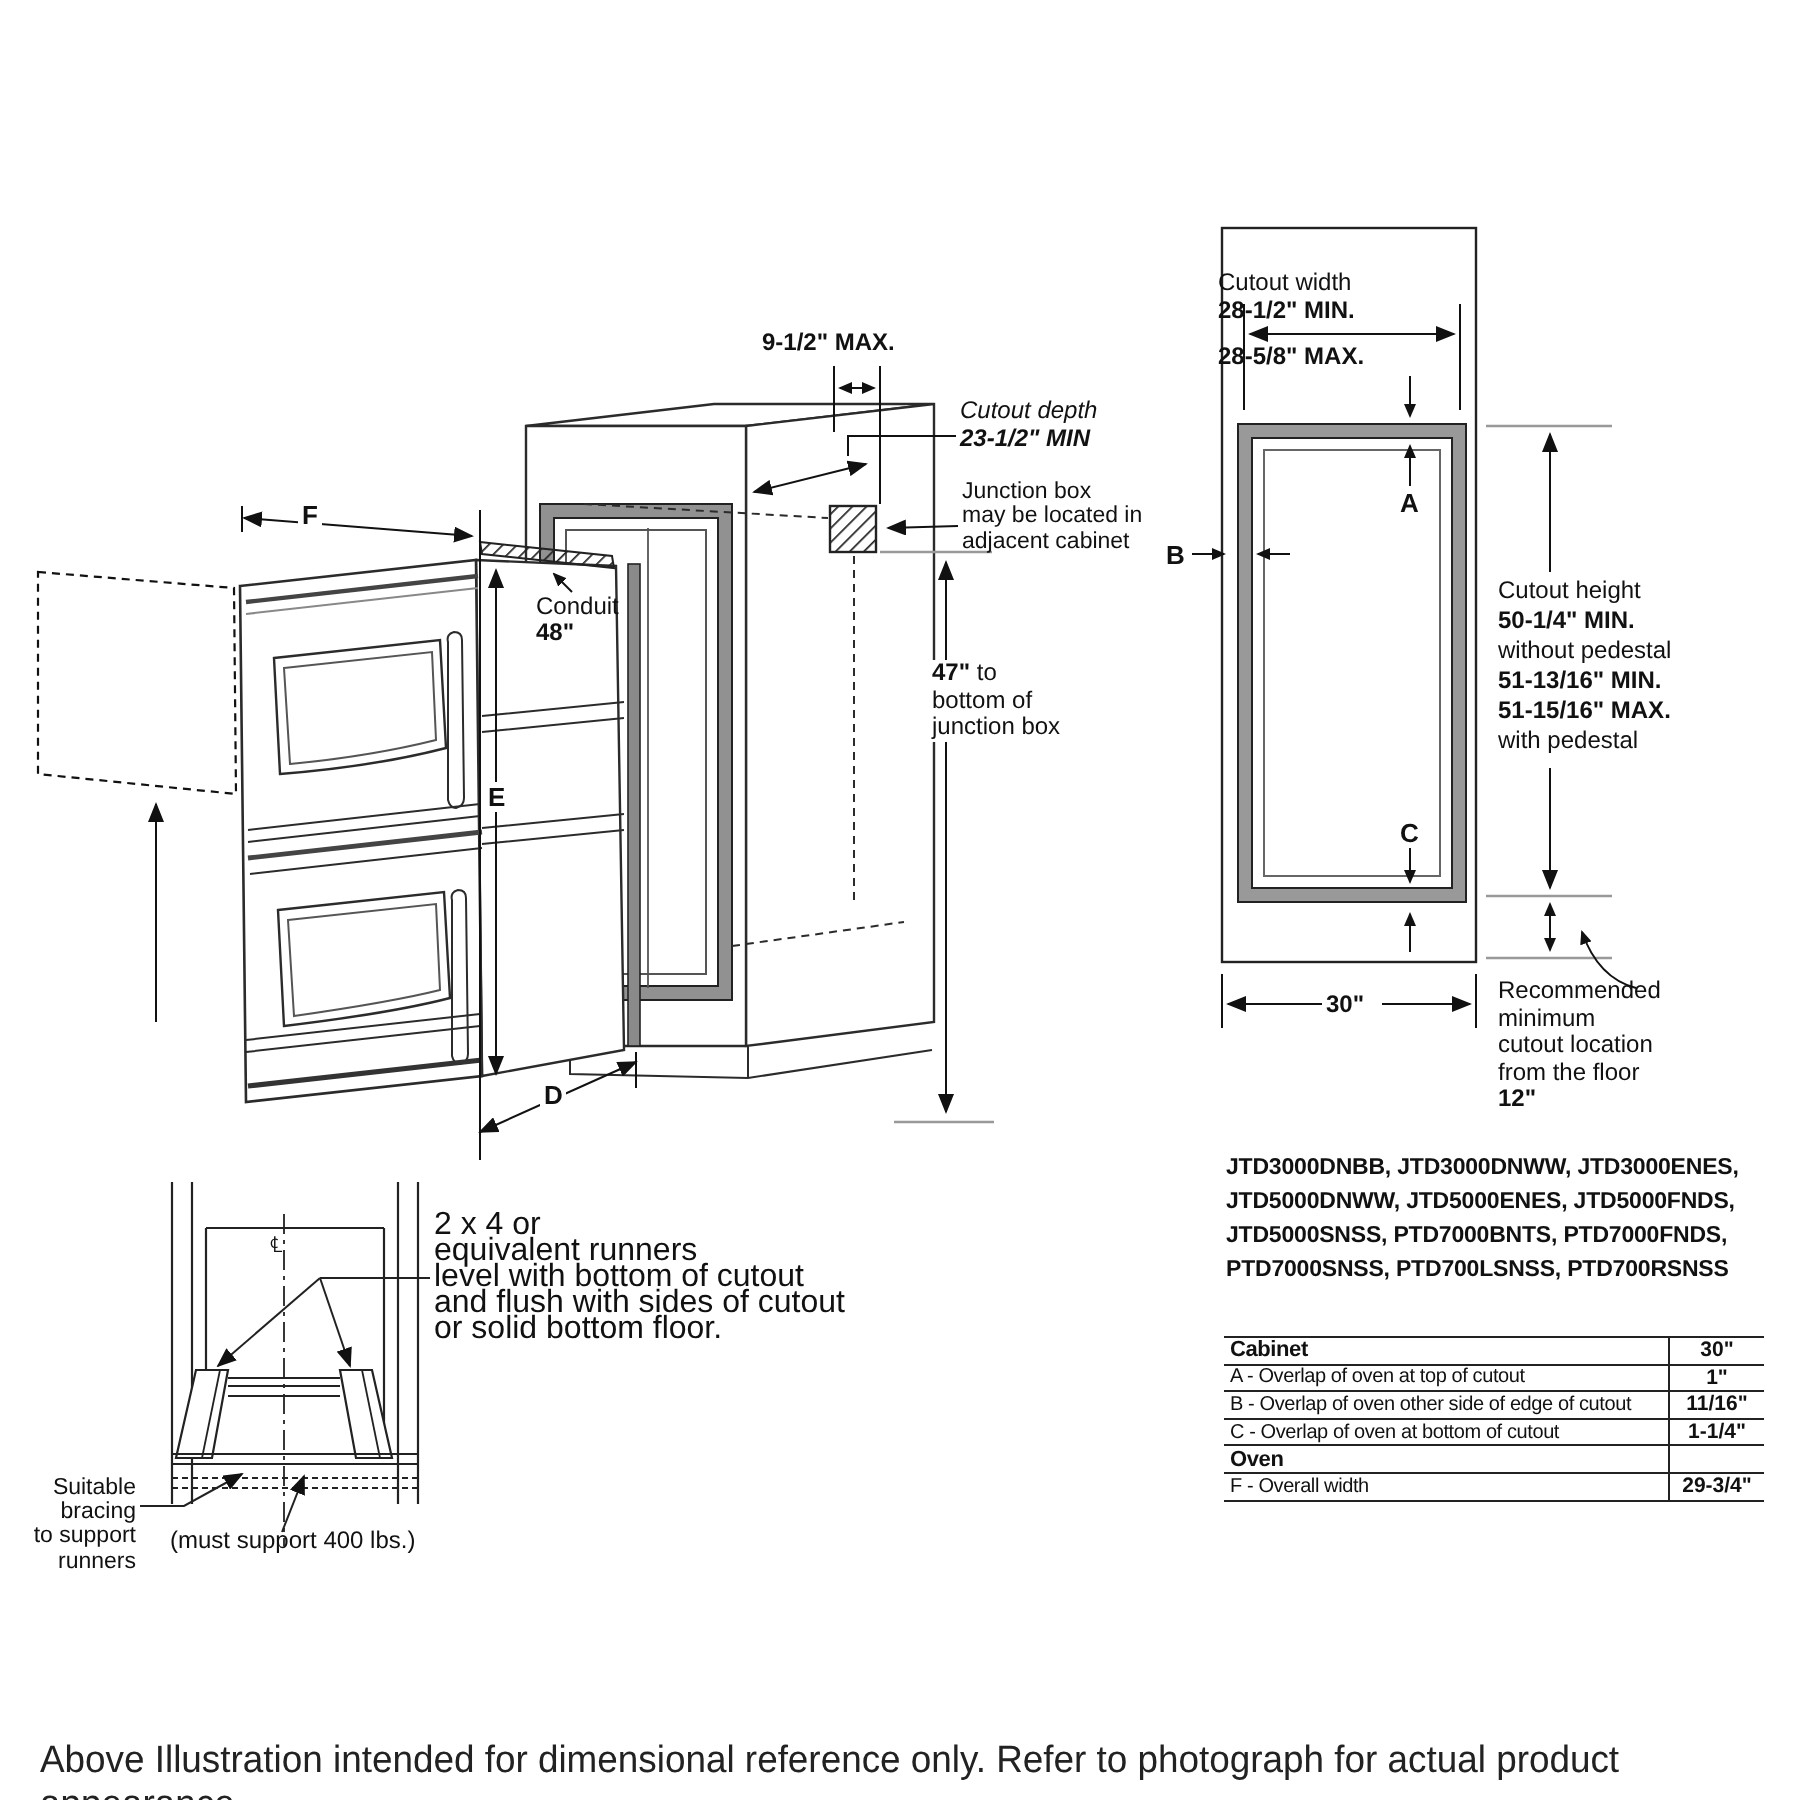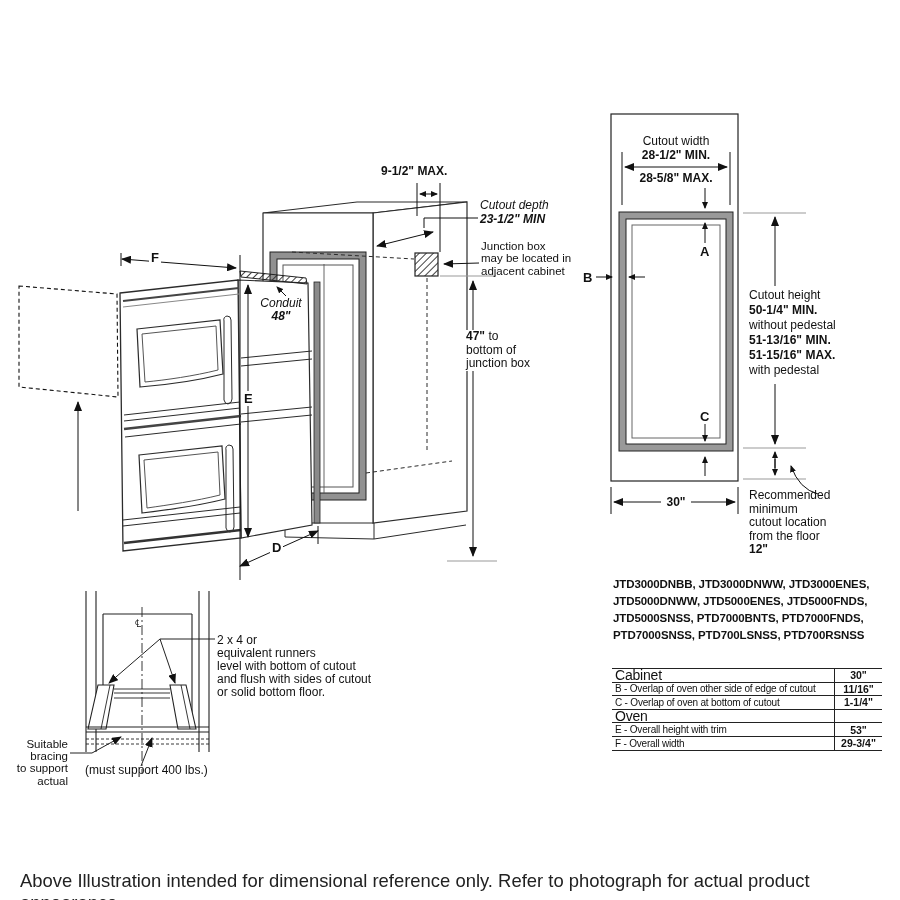--- a/index.html
+++ b/index.html
@@ -2,33 +2,33 @@
 <html><head>
 <meta charset="utf-8">
 <style>
   html,body{margin:0;padding:0;background:#fff;}
   #stage{position:relative;width:900px;height:900px;background:#fff;overflow:hidden;
          font-family:"Liberation Sans",sans-serif;color:#111;}
   #art{position:absolute;left:0;top:0;}
   .lb{position:absolute;font:12px/1.18 "Liberation Sans",sans-serif;color:#111;white-space:nowrap;}
   .b{font-weight:bold;}
   .bg{background:#fff;padding:0 2px;}
-  .ctr{text-align:center;}
+  .ctr{text-align:left;}
   .sm{font-size:11.5px;line-height:1.08;}
   .dimletter{font-size:13px;font-weight:bold;}
   
   #models{position:absolute;left:613px;top:576px;font-weight:bold;font-size:11.5px;
           line-height:17px;letter-spacing:-0.1px;}
   
   #spec{position:absolute;left:612px;top:668px;width:270px;border-bottom:1px solid #222;}
   .t-row{display:flex;height:13.6px;box-sizing:border-box;border-top:1px solid #222;align-items:stretch;}
   .t-label{flex:1;font-size:10px;letter-spacing:-0.2px;padding-left:3px;display:flex;align-items:center;}
   .t-val{width:47px;border-left:1px solid #222;font-size:10.5px;font-weight:bold;
          display:flex;align-items:center;justify-content:center;}
-  .sec .t-label{font-weight:normal;font-size:14px;}
+  .sec .t-label{font-weight:bold;font-size:11px;}
   
   #footer{position:absolute;left:20px;top:870px;width:880px;font-size:19px;color:#222;
           transform:scaleX(0.97);transform-origin:left;}
   .rt{text-align:right;}
 </style>
 </head>
 <body>
 
 <div id="stage">
 
@@ -183,45 +183,45 @@
   <div class="lb sm" style="left:481px;top:240px;">
     <div>Junction box</div>
     <div>may be located in</div>
     <div>adjacent cabinet</div>
   </div>
 
   <div class="lb dimletter bg" style="left:149px;top:250px;">F</div>
   <div class="lb dimletter bg" style="left:242px;top:391px;">E</div>
   <div class="lb dimletter bg" style="left:270px;top:540px;">D</div>
 
-  <div class="lb ctr" style="left:252px;top:297px;width:58px;line-height:13px;font-style:italic;">
+  <div class="lb ctr" style="left:268px;top:297px;width:58px;line-height:13px;">
     <div>Conduit</div>
     <div class="b">48"</div>
   </div>
 
   <div class="lb bg" style="left:464px;top:330px;line-height:13.5px;">
     <div><span class="b">47"</span><span> to</span></div>
     <div>bottom of</div>
     <div>junction box</div>
   </div>
 
 
-  <div class="lb sm" style="left:217px;top:634px;line-height:13px;font-size:12px;">
+  <div class="lb sm" style="left:217px;top:606px;line-height:13px;font-size:16px;">
     <div>2 x 4 or</div>
     <div>equivalent runners</div>
     <div>level with bottom of cutout</div>
     <div>and flush with sides of cutout</div>
     <div>or solid bottom floor.</div>
   </div>
 
   <div class="lb rt" style="left:10px;top:738px;width:58px;line-height:12.2px;font-size:11.5px;">
     <div>Suitable</div>
     <div>bracing</div>
     <div>to support</div>
-    <div>actual</div>
+    <div>runners</div>
   </div>
 
   <div class="lb" style="left:85px;top:763px;">(must support 400 lbs.)</div>
   <div class="lb" style="left:135px;top:617px;font-size:11px;">℄</div>
 
   <div class="lb ctr" style="left:609px;top:134px;width:134px;">
     <div>Cutout width</div>
     <div class="b">28-1/2" MIN.</div>
   </div>
   <div class="lb ctr b" style="left:609px;top:171px;width:134px;">28-5/8" MAX.</div>
@@ -254,35 +254,35 @@
       <div>JTD5000DNWW, JTD5000ENES, JTD5000FNDS,</div>
       <div>JTD5000SNSS, PTD7000BNTS, PTD7000FNDS,</div>
       <div>PTD7000SNSS, PTD700LSNSS, PTD700RSNSS</div>
     </div>
   <div id="spec">
       <div class="t-row sec">
         <div class="t-label">Cabinet</div>
         <div class="t-val">30"</div>
       </div>
       <div class="t-row">
+        <div class="t-label">A - Overlap of oven at top of cutout</div>
+        <div class="t-val">1"</div>
+      </div>
+      <div class="t-row">
         <div class="t-label">B - Overlap of oven other side of edge of cutout</div>
         <div class="t-val">11/16"</div>
       </div>
       <div class="t-row">
         <div class="t-label">C - Overlap of oven at bottom of cutout</div>
         <div class="t-val">1-1/4"</div>
       </div>
       <div class="t-row sec">
         <div class="t-label">Oven</div>
         <div class="t-val"></div>
       </div>
       <div class="t-row">
-        <div class="t-label">E - Overall height with trim</div>
-        <div class="t-val">53"</div>
-      </div>
-      <div class="t-row">
         <div class="t-label">F - Overall width</div>
         <div class="t-val">29-3/4"</div>
       </div>
     </div>
 
   <div id="footer">Above Illustration intended for dimensional reference only. Refer to photograph for actual product appearance.</div>
 </div>
 
 </body></html>

